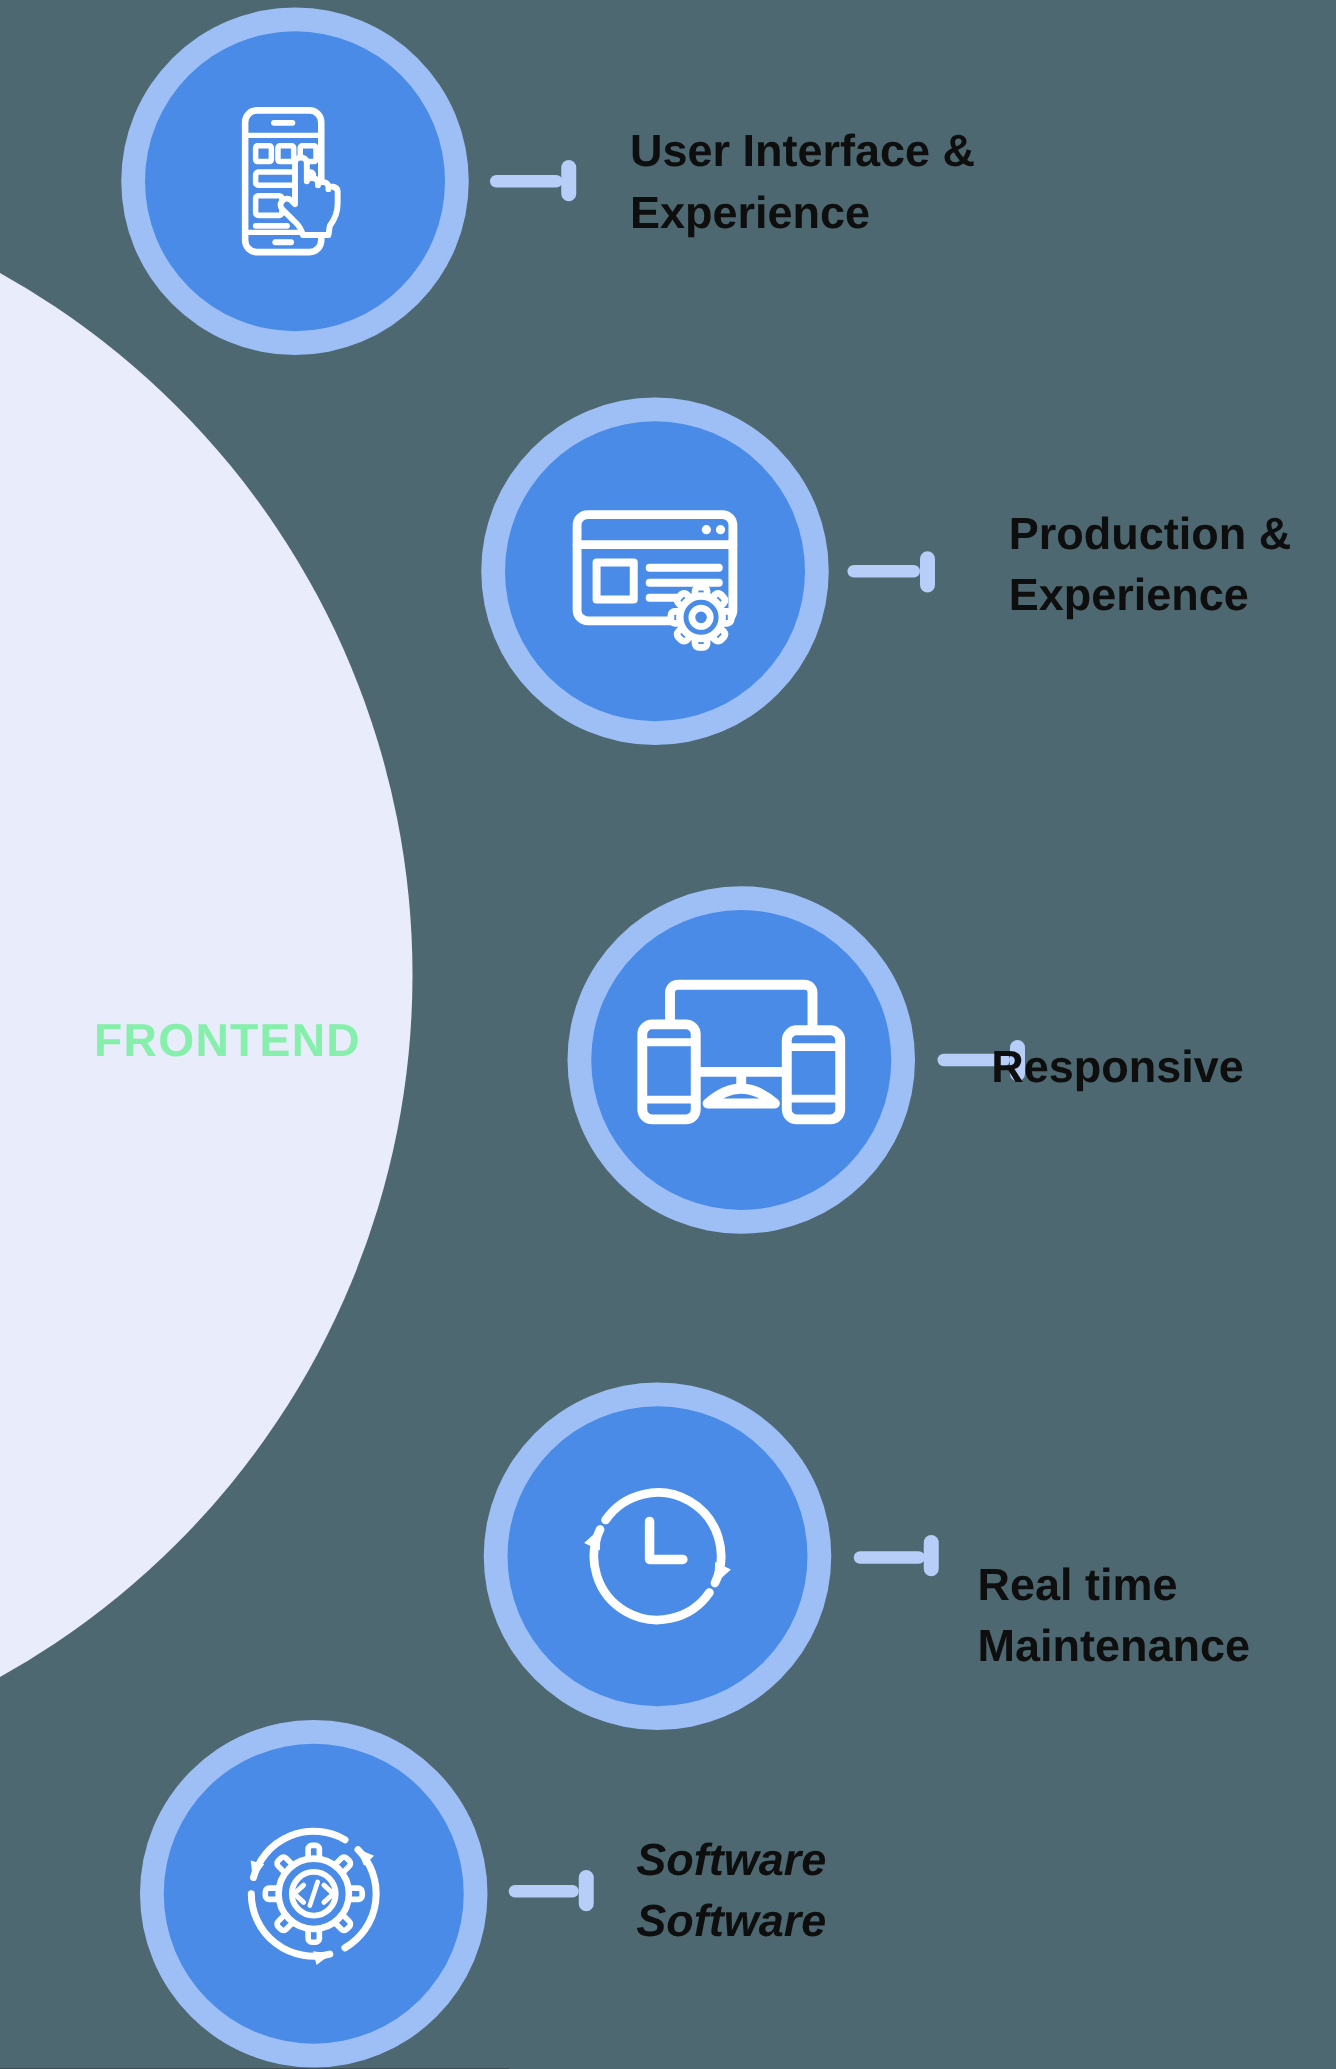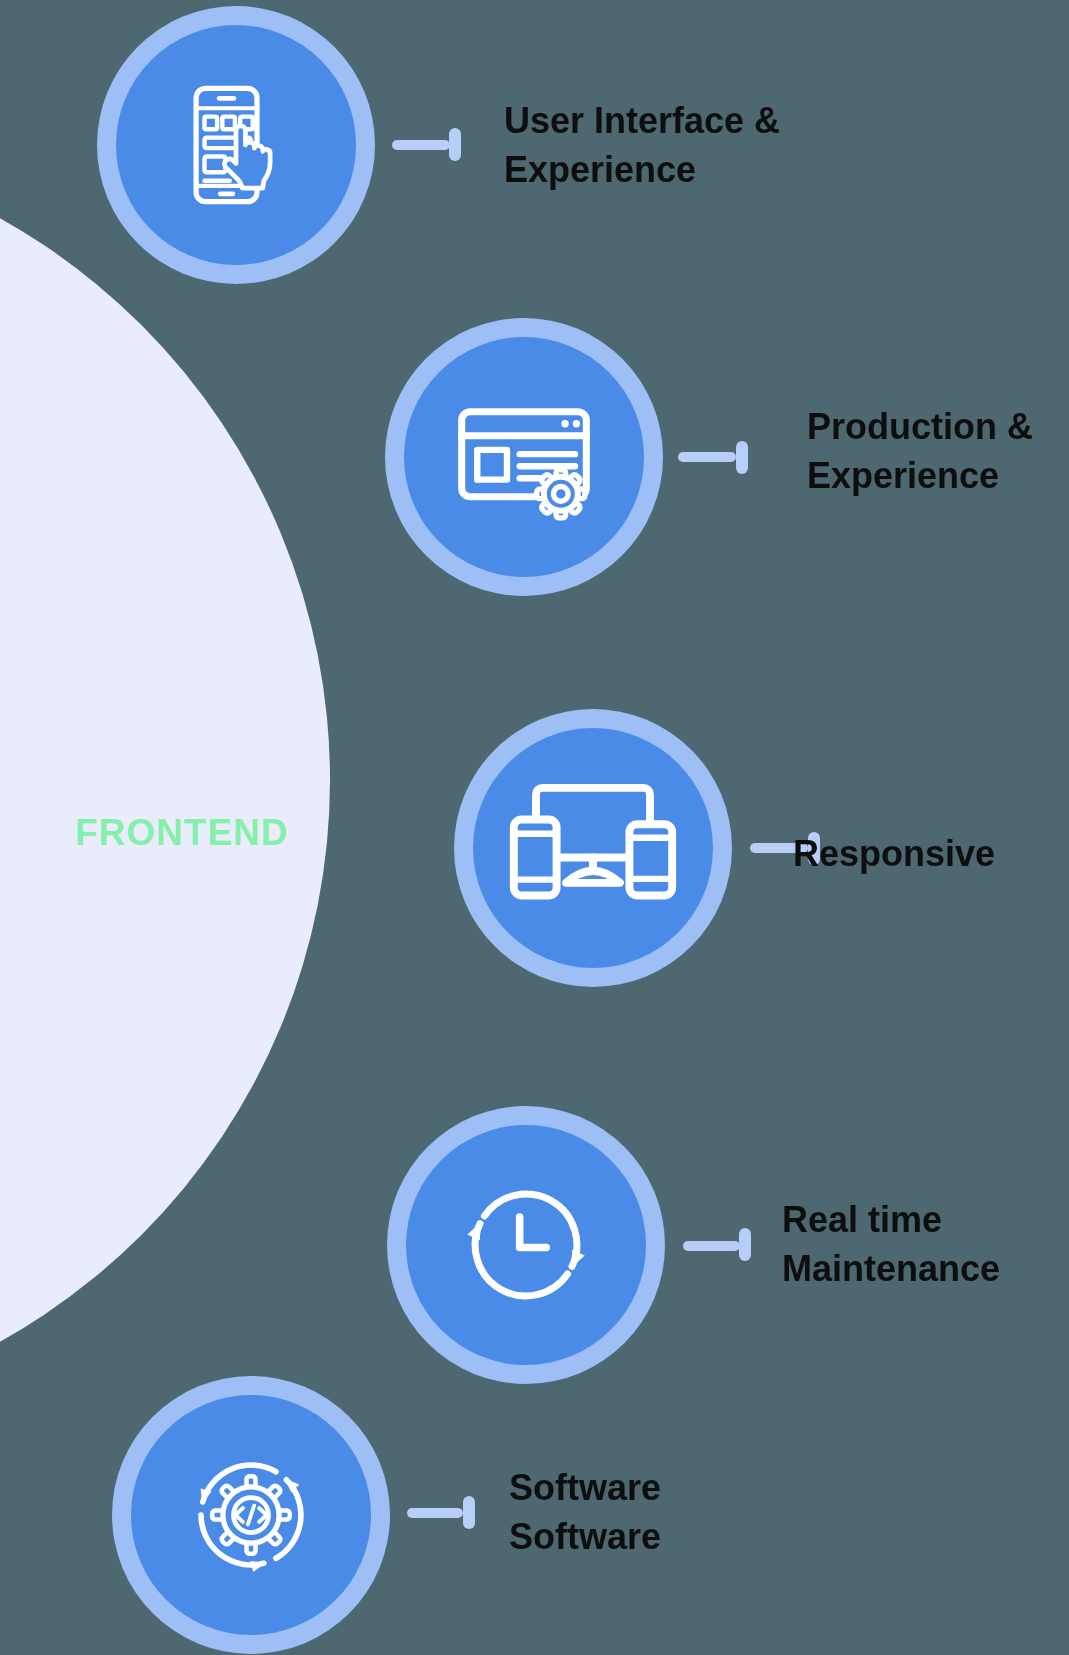--- a/index.html
+++ b/index.html
@@ -173,21 +173,21 @@
           <path d="M92.8,82.9 A40,40 0 0 1 23.7,43.1"></path>
           <path d="M55,38 V62 H76" stroke-width="6"></path>
           <path d="M1,0 L-12,-5.5 L-12,5.5 Z" fill="#fff" stroke="none" transform="translate(96.3,76.9) rotate(115)"></path>
           <path d="M1,0 L-12,-5.5 L-12,5.5 Z" fill="#fff" stroke="none" transform="translate(23.7,43.1) rotate(295)"></path>
         </g>
       </svg>
     </div>
   </div>
   <div class="connector-line" style="left:683px;top:1241px;width:57px;"></div>
   <div class="connector-bar" style="left:739px;top:1228px;"></div>
-  <div class="label" style="left:891px;top:1244px;">
+  <div class="label" style="left:891px;top:1292px;">
     <div>Real time</div>
     <div>Maintenance</div>
   </div>
 
   <div class="node" style="left:112px;top:1376px;">
     <div class="node-inner">
       <svg class="icon" width="150" height="150" viewBox="0 0 120 120">
         <defs>
           <g id="wfArc">
             <path d="M80,25.4 A40,40 0 0 0 21.4,49.6" fill="none" stroke="#fff" stroke-width="4.5" stroke-linecap="round"></path>
@@ -212,18 +212,18 @@
           <circle cx="60" cy="60" r="14" stroke-width="3.8"></circle>
           <polyline points="53.5,54.5 47.5,60 53.5,65.5" stroke-width="3.2"></polyline>
           <polyline points="66.5,54.5 72.5,60 66.5,65.5" stroke-width="3.2"></polyline>
           <line x1="62.5" y1="52.5" x2="57.5" y2="67.5" stroke-width="3"></line>
         </g>
       </svg>
     </div>
   </div>
   <div class="connector-line" style="left:407px;top:1508px;width:56px;"></div>
   <div class="connector-bar" style="left:463px;top:1496px;"></div>
-  <div class="label" style="left:585px;top:1512px;">
+  <div class="label" style="left:585px;top:1512px;font-style:italic;">
     <div>Software</div>
     <div>Software</div>
   </div>
 
 </div>
 
 </body></html>

